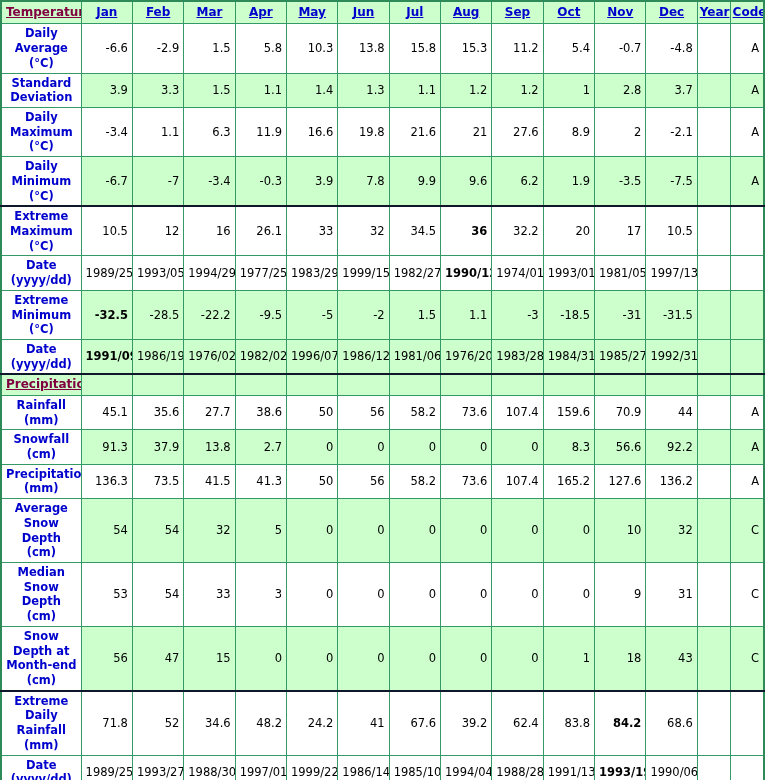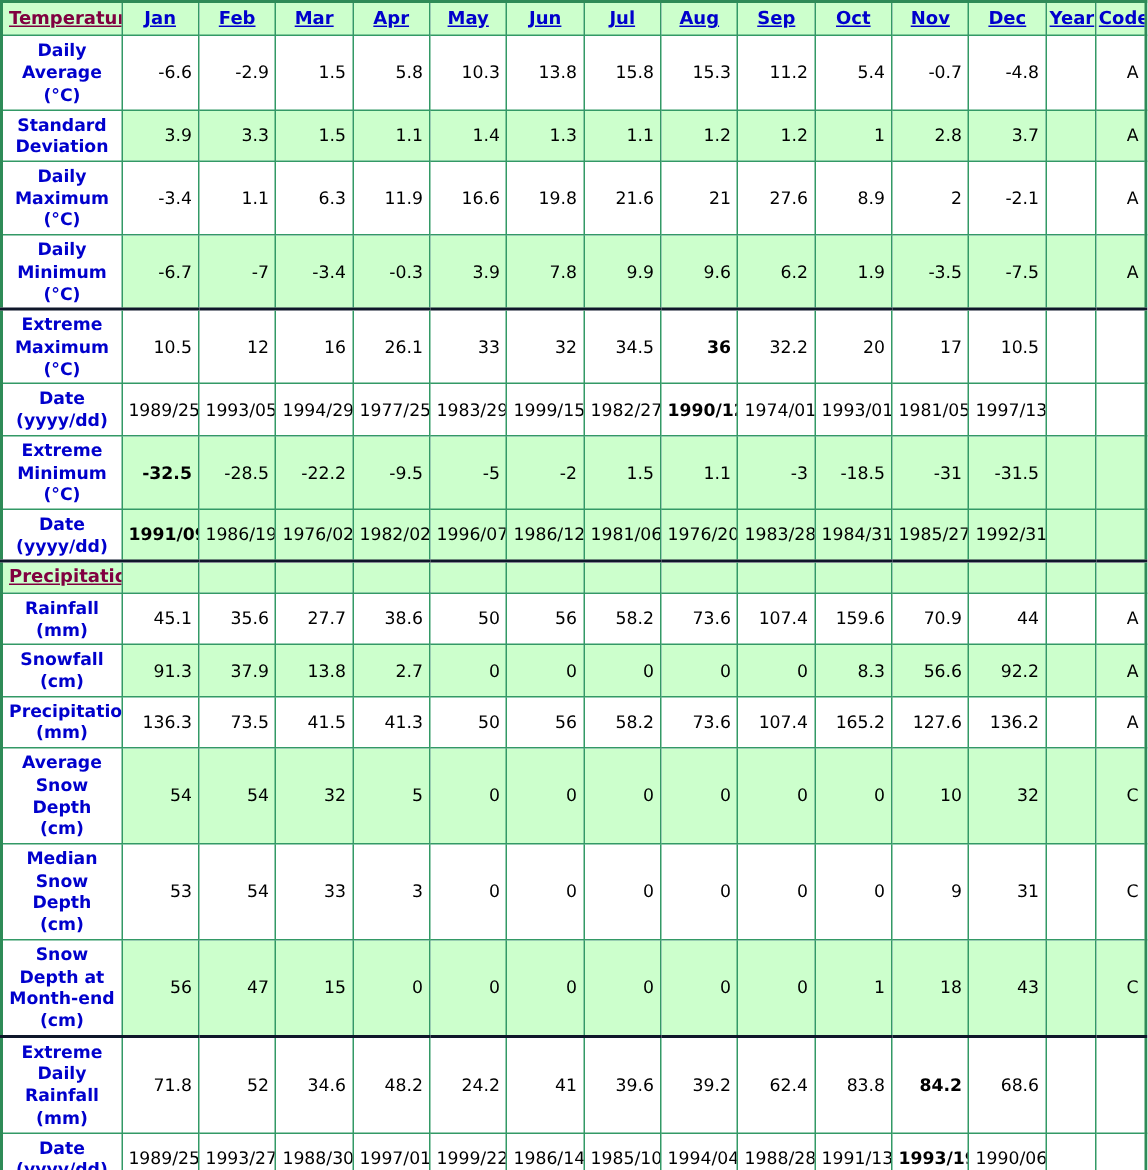--- a/index.html
+++ b/index.html
@@ -386,21 +386,21 @@
         <td class="val">C</td>
       </tr>
       <tr class="plain">
         <td class="rowlabel">Extreme Daily Rainfall (mm)</td>
         <td class="val">71.8</td>
         <td class="val">52</td>
         <td class="val">34.6</td>
         <td class="val">48.2</td>
         <td class="val">24.2</td>
         <td class="val">41</td>
-        <td class="val">39.6</td>
+        <td class="val">67.6</td>
         <td class="val">39.2</td>
         <td class="val">62.4</td>
         <td class="val">83.8</td>
         <td class="val bold">84.2</td>
         <td class="val">68.6</td>
         <td class="val"></td>
         <td class="val"></td>
       </tr>
       <tr class="plain">
         <td class="rowlabel">Date (yyyy/dd)</td>

